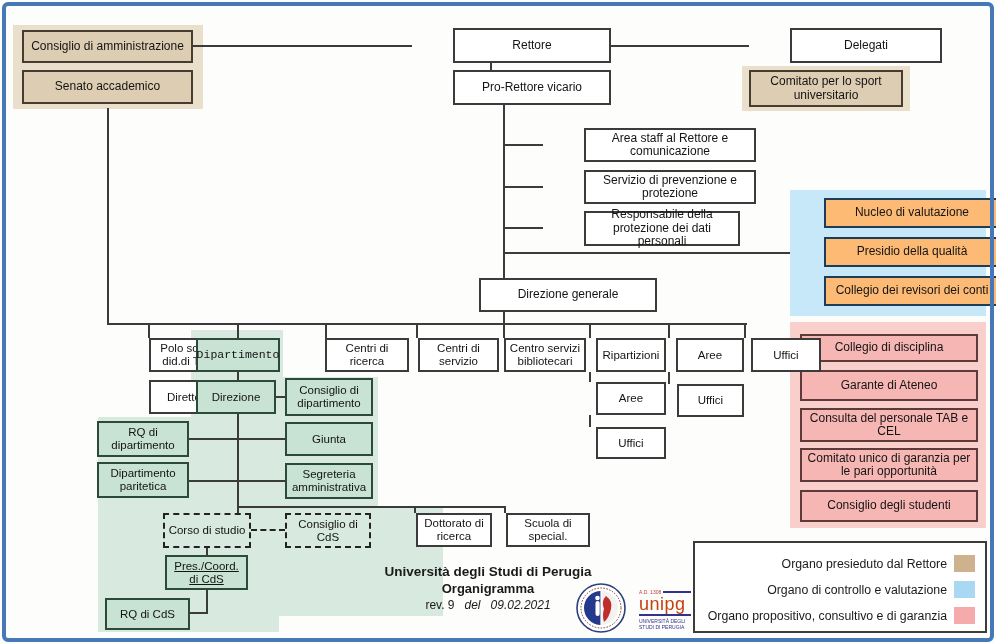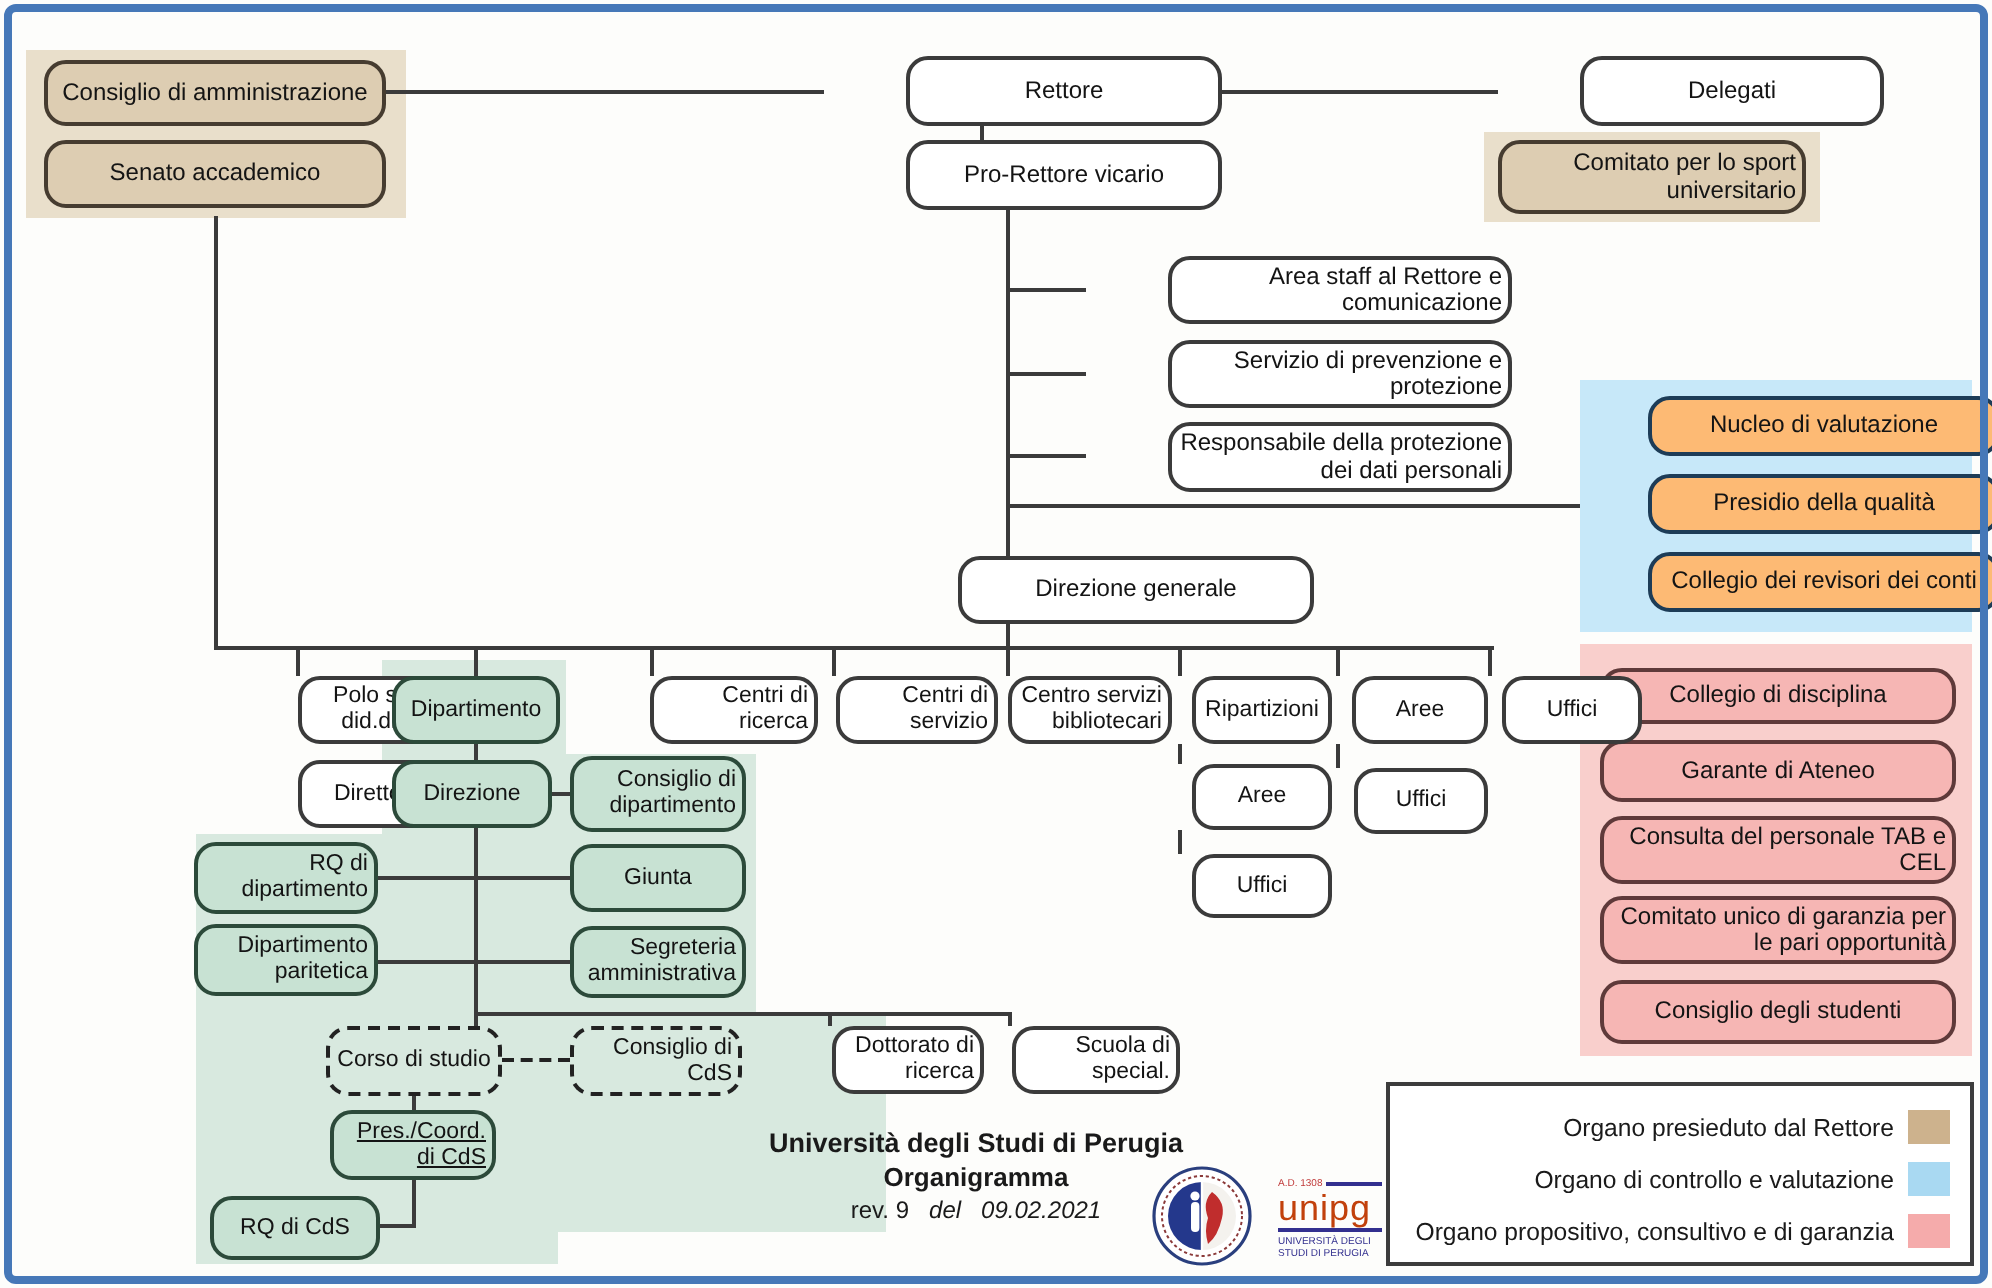--- a/index.html
+++ b/index.html
@@ -6,22 +6,22 @@
   .stage { position:relative; width:996px; height:644px; background:#fdfdfb; overflow:hidden; }
   .frame { position:absolute; inset:2px; border:4px solid #4678b8; border-radius:6px; pointer-events:none; }
 
   .cont { position:absolute; }
   .tan-bg   { background:#e9dfcb; }
   .blue-bg  { background:#c7e8f9; }
   .pink-bg  { background:#f9cfcc; }
   .green-bg { background:#d8e9df; }
 
   .box { position:absolute; display:flex; align-items:center; justify-content:center;
-         text-align:right; font-size:12px; line-height:1.12; color:#141414;
-         box-sizing:border-box; padding:1px 3px;border-radius:11px; }
+         text-align:center; font-size:12px; line-height:1.12; color:#141414;
+         box-sizing:border-box; padding:1px 3px; }
   .w     { background:#ffffff; border:2px solid #3b3b3b;margin-left:41px; }
   .tan   { background:#ddcdb2; border:2px solid #463c30; }
   .blue  { background:#fdba74; border:2px solid #1d3c57;margin-left:24px; }
   .pink  { background:#f6b6b4; border:2px solid #5f3a3a; }
   .green { background:#c8e2d3; border:2px solid #2c4a3a; }
   .dash  { background:transparent; border:2px dashed #222; }
   .sm { font-size:11.5px; }
 
   .hl { position:absolute; height:2px; background:#3b3b3b; }
   .vl { position:absolute; width:2px;  background:#3b3b3b; }
@@ -102,35 +102,35 @@
 
   <div class="box tan" style="left:22px;  top:30px; width:171px; height:33px;">Consiglio di amministrazione</div>
   <div class="box tan" style="left:22px;  top:70px; width:171px; height:34px;">Senato accademico</div>
   <div class="box w" style="left:412px; top:28px; width:158px; height:35px;">Rettore</div>
   <div class="box w" style="left:412px; top:70px; width:158px; height:35px;">Pro-Rettore vicario</div>
   <div class="box w" style="left:749px; top:28px; width:152px; height:35px;">Delegati</div>
   <div class="box tan" style="left:749px; top:70px; width:154px; height:37px;">Comitato per lo sport universitario</div>
 
   <div class="box w" style="left:543px; top:128px; width:172px; height:34px;">Area staff al Rettore e comunicazione</div>
   <div class="box w" style="left:543px; top:170px; width:172px; height:34px;">Servizio di prevenzione e protezione</div>
-  <div class="box w" style="left:543px; top:211px; width:172px; height:35px;">Responsabile della protezione dei dati personali</div>
+  <div class="box w" style="left:543px; top:211px; width:156px; height:35px;">Responsabile della protezione dei dati personali</div>
   <div class="box w" style="left:438px; top:278px; width:178px; height:34px;">Direzione generale</div>
 
   <div class="box blue" style="left:800px; top:198px; width:176px; height:30px;">Nucleo di valutazione</div>
   <div class="box blue" style="left:800px; top:237px; width:176px; height:30px;">Presidio della qualità</div>
   <div class="box blue" style="left:800px; top:276px; width:176px; height:30px;">Collegio dei revisori dei conti</div>
 
   <div class="box pink" style="left:800px; top:334px; width:178px; height:28px;">Collegio di disciplina</div>
   <div class="box pink" style="left:800px; top:370px; width:178px; height:31px;">Garante di Ateneo</div>
   <div class="box pink" style="left:800px; top:408px; width:178px; height:34px;">Consulta del personale TAB e CEL</div>
   <div class="box pink" style="left:800px; top:448px; width:178px; height:34px;">Comitato unico di garanzia per le pari opportunità</div>
   <div class="box w sm" style="left:108px; top:338px; width:82px; height:34px;">Polo scient. did.di Terni</div>
 
   <div class="box pink" style="left:800px; top:490px; width:178px; height:32px;">Consiglio degli studenti</div>
-  <div class="box green sm" style="left:196px; top:338px; width:84px; height:34px;">Dipartimento</div>
+  <div class="box green sm" style="left:196px; top:338px; width:84px; height:34px;font-family:Liberation Mono, monospace;">Dipartimento</div>
   <div class="box w sm" style="left:284px; top:338px; width:84px; height:34px;">Centri di ricerca</div>
   <div class="box w sm" style="left:377px; top:338px; width:81px; height:34px;">Centri di servizio</div>
   <div class="box w sm" style="left:463px; top:338px; width:82px; height:34px;">Centro servizi bibliotecari</div>
   <div class="box w sm" style="left:555px; top:338px; width:70px; height:34px;">Ripartizioni</div>
   <div class="box w sm" style="left:635px; top:338px; width:68px; height:34px;">Aree</div>
   <div class="box w sm" style="left:710px; top:338px; width:70px; height:34px;">Uffici</div>
 
   <div class="box w sm" style="left:108px; top:380px; width:80px; height:34px;">Direttore</div>
   <div class="box green sm" style="left:196px; top:380px; width:80px; height:34px;">Direzione</div>
   <div class="box green sm" style="left:285px; top:378px; width:88px; height:38px;">Consiglio di dipartimento</div>

